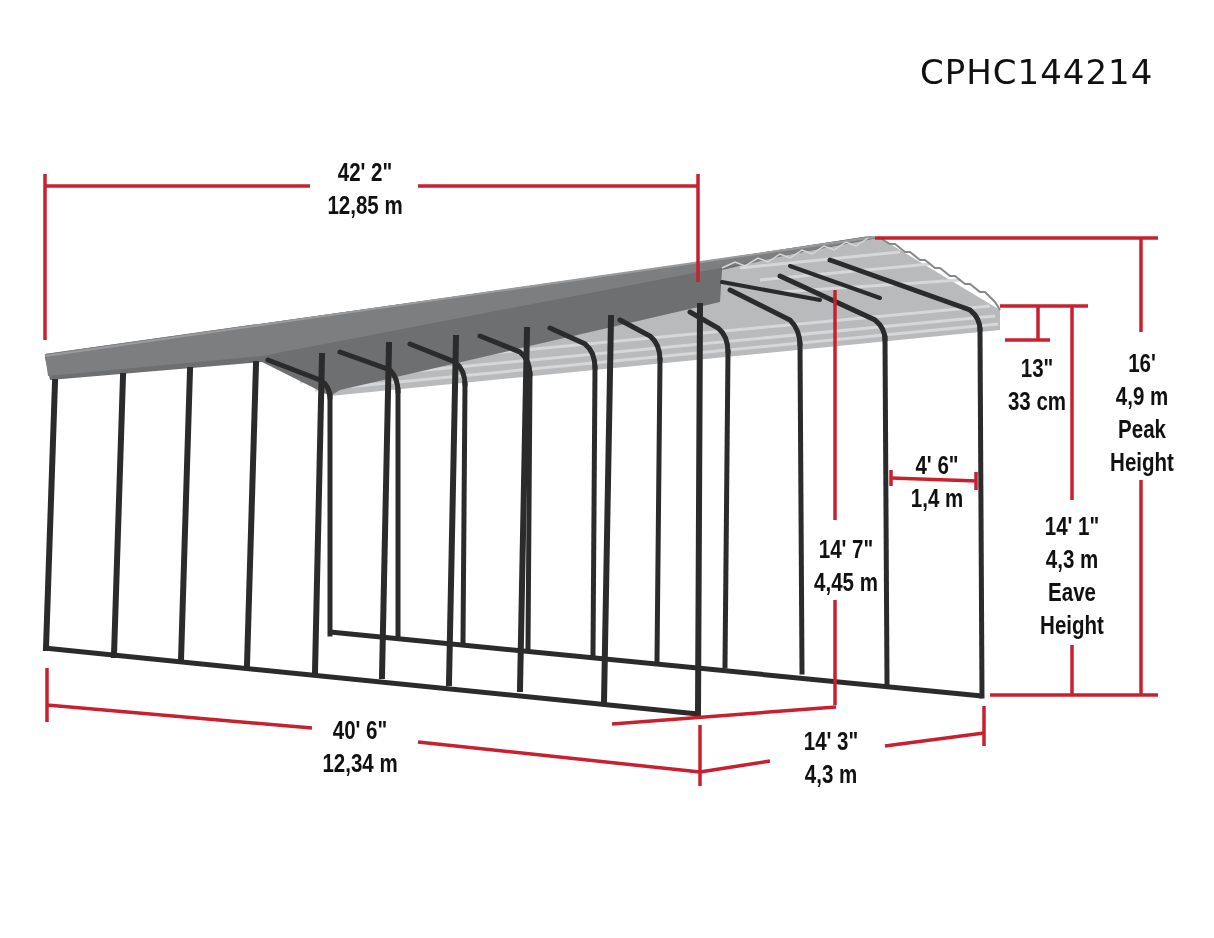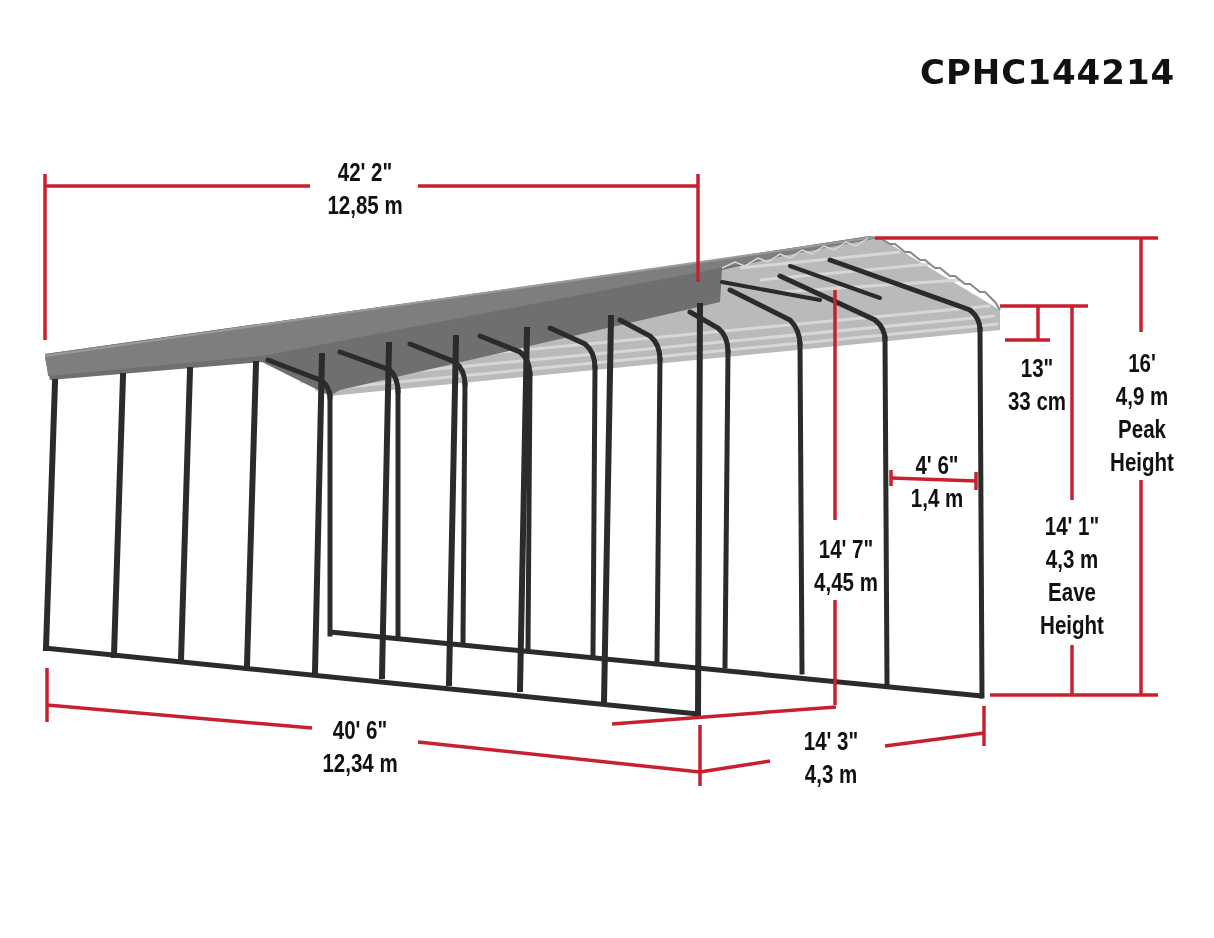--- a/index.html
+++ b/index.html
@@ -1,21 +1,21 @@
 <!DOCTYPE html>
 <html><head>
 <meta charset="utf-8">
 <style>
   html, body { margin: 0; padding: 0; background: #ffffff; }
   body { width: 1214px; height: 938px; position: relative; overflow: hidden;
          font-family: "Liberation Sans", sans-serif; }
   #stage { position: absolute; left: 0; top: 0; width: 1214px; height: 938px; }
   svg { position: absolute; left: 0; top: 0; }
   .title { position: absolute; left: 920px; top: 52px; font-family: "DejaVu Sans", sans-serif;
-           font-weight: bold; font-size: 34px; letter-spacing: 1px; color: #111; }
+           font-weight: normal; font-size: 34px; letter-spacing: 1px; color: #111; }
   .lbl { position: absolute; font-family: "Liberation Sans", sans-serif; font-weight: bold;
          color: #111; text-align: center; line-height: 33px; font-size: 25px;
          transform: scaleX(0.82); transform-origin: center top; white-space: nowrap; }
   .lbl span { display: block; }
 </style>
 </head>
 <body>
 
 <div id="stage">
 

